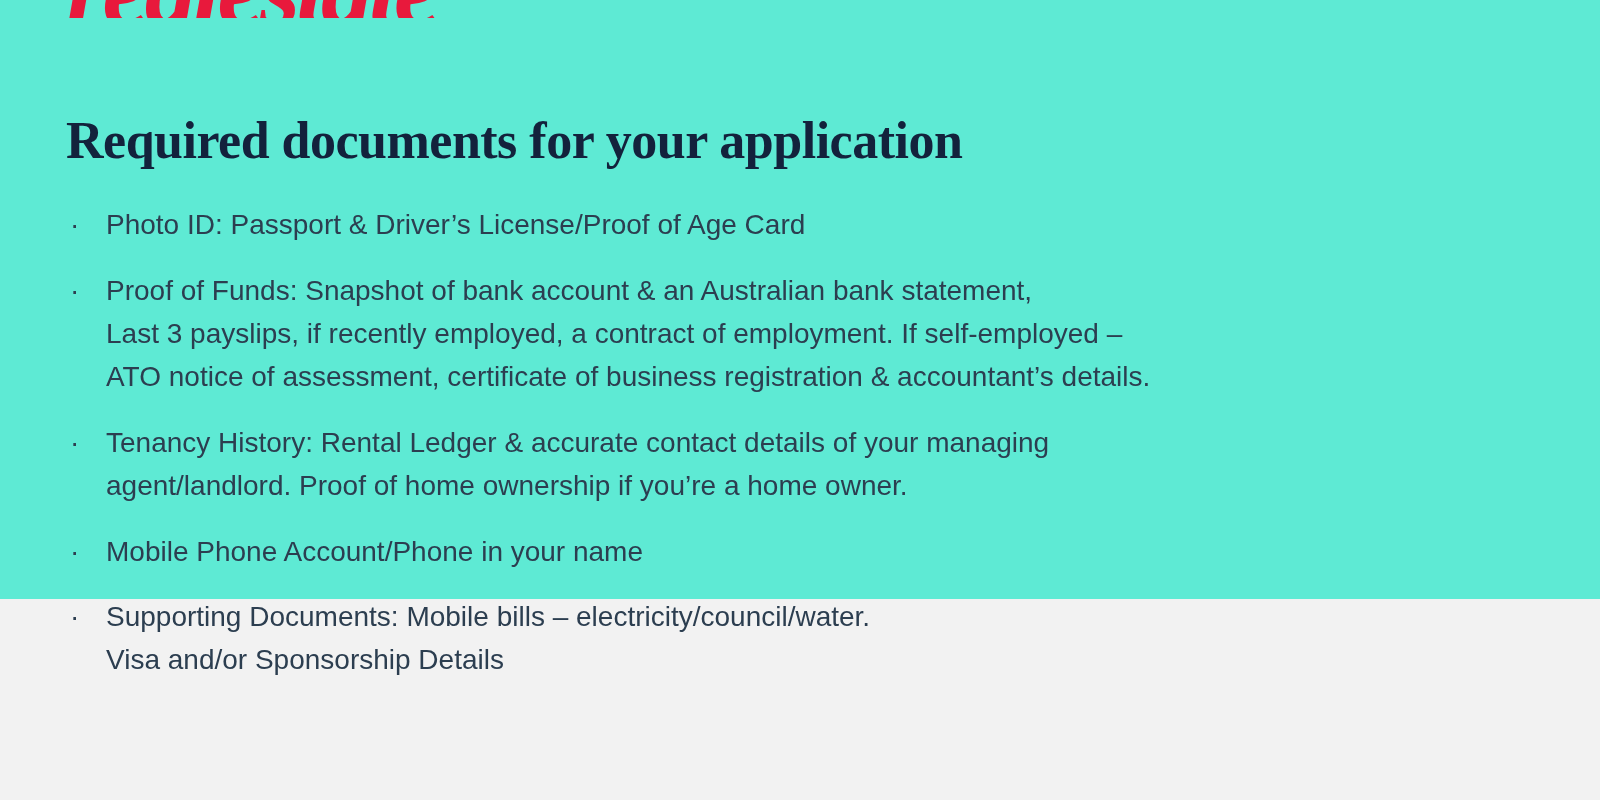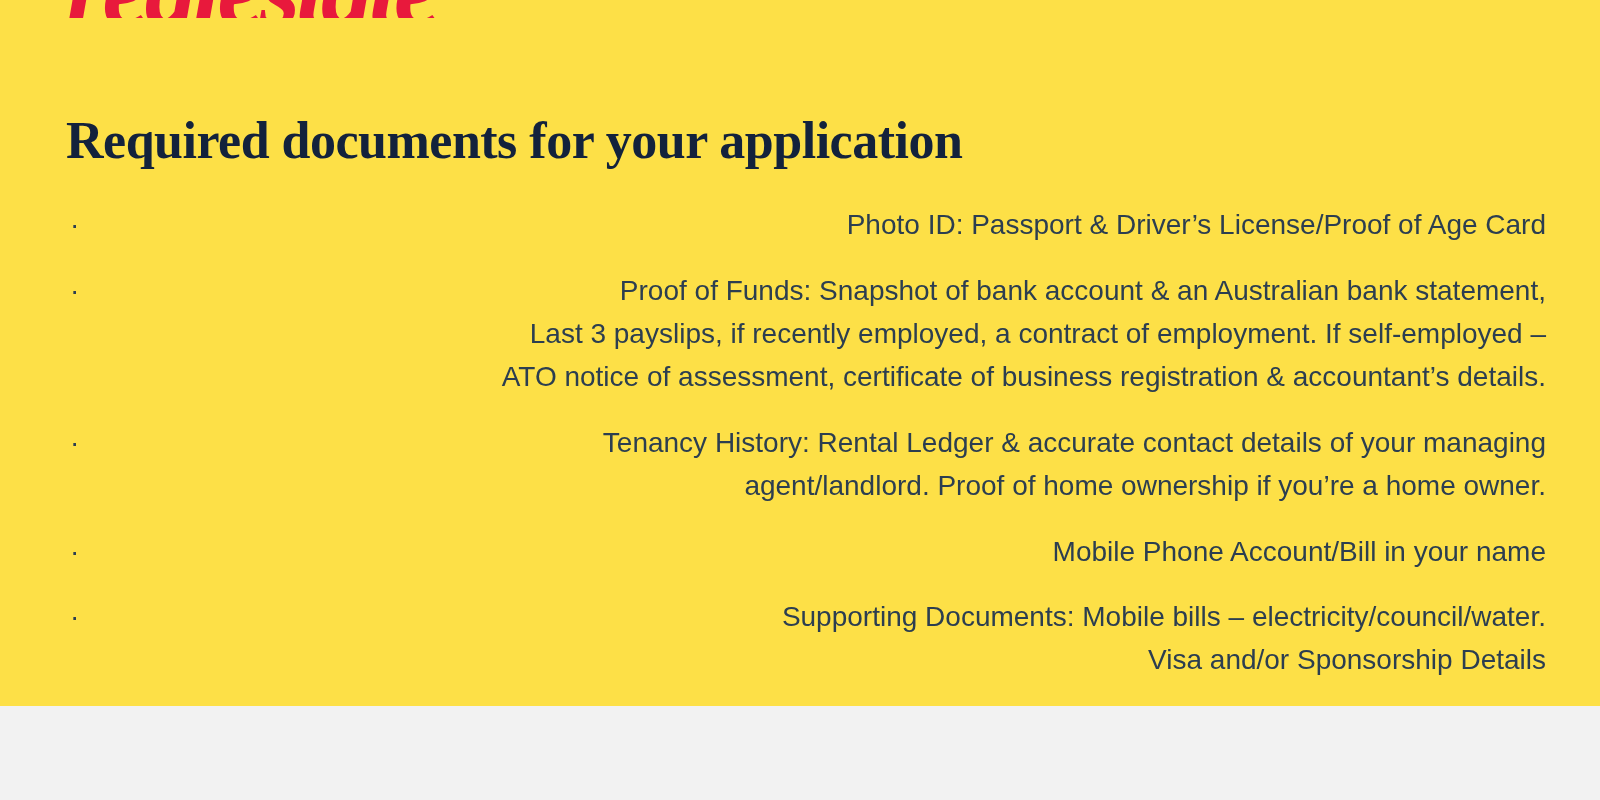--- a/index.html
+++ b/index.html
@@ -11,22 +11,22 @@
     height: 800px;
     background: #f2f2f2;
     font-family: "Liberation Sans", sans-serif;
     overflow: hidden;
     position: relative;
   }
 
   .page {
     position: relative;
     width: 1600px;
-    height: 706px;
-    background: #fde047;
+    height: 599px;
+    background: #5eead4;
   }
 
   
   .logo-crop {
     position: absolute;
     left: 66px;
     top: -62px;
     height: 80px;
     overflow: hidden;
     line-height: 1;
@@ -86,21 +86,20 @@
     left: 4px;
     top: 0;
     font-size: 28px;
     line-height: 1.55;
     color: #2c3e50;
   }
 
   .bullet-text {
     display: block;
     white-space: pre-line;
-    text-align: right;
   }
 </style>
 </head>
 <body>
 
 <div class="page">
 
   <div class="logo-crop">
     <span class="logo-text">realestate</span>
   </div>
@@ -124,21 +123,21 @@
       </li>
 
       <li class="bullet-item">
         <span class="bullet-dot">·</span>
         <span class="bullet-text">Tenancy History: Rental Ledger &amp; accurate contact details of your managing
 agent/landlord. Proof of home ownership if you’re a home owner.</span>
       </li>
 
       <li class="bullet-item">
         <span class="bullet-dot">·</span>
-        <span class="bullet-text">Mobile Phone Account/Bill in your name</span>
+        <span class="bullet-text">Mobile Phone Account/Phone in your name</span>
       </li>
 
       <li class="bullet-item">
         <span class="bullet-dot">·</span>
         <span class="bullet-text">Supporting Documents: Mobile bills – electricity/council/water.
 Visa and/or Sponsorship Details</span>
       </li>
 
     </ul>
   </div>

